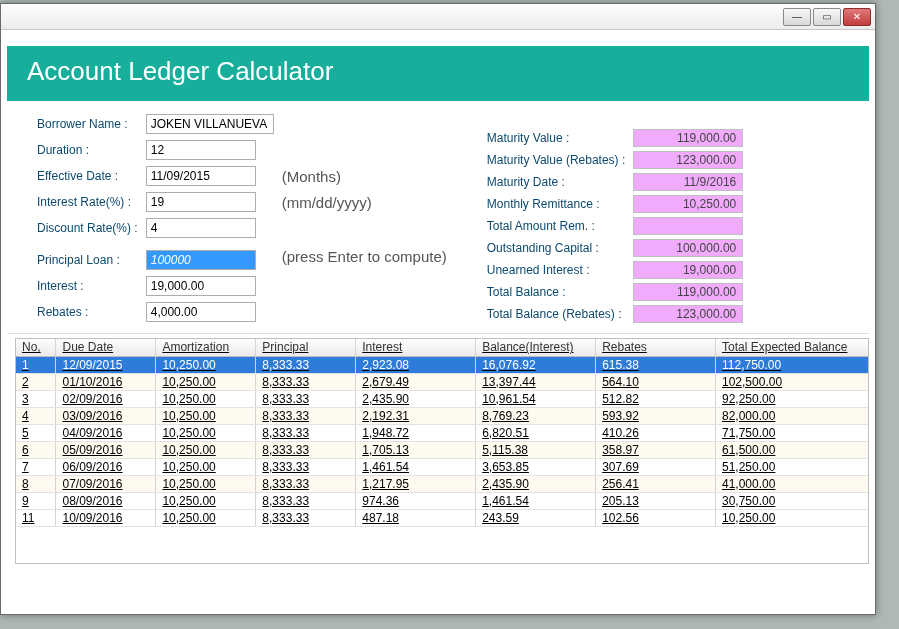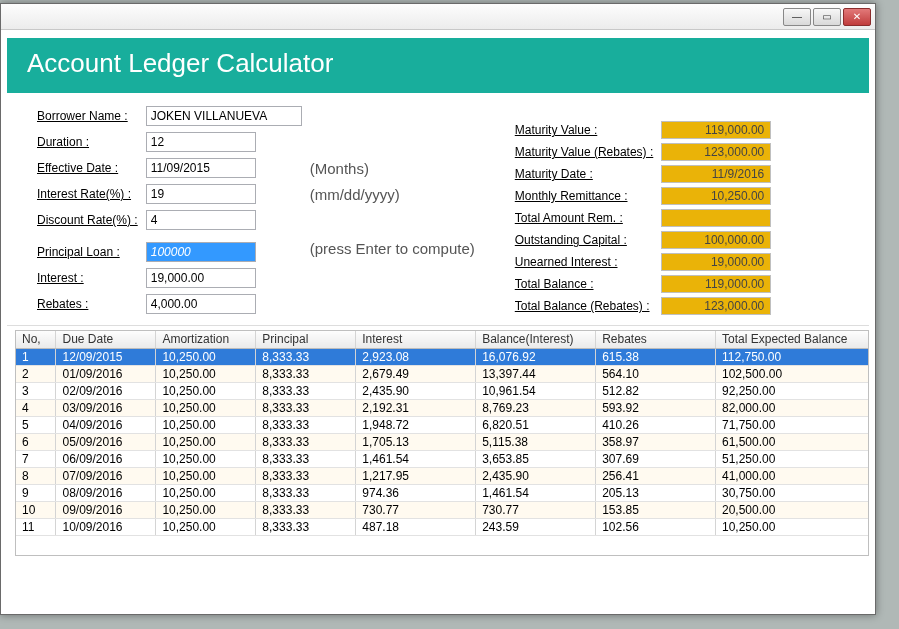--- a/index.html
+++ b/index.html
@@ -45,63 +45,64 @@
     font-size: 10px;
     color: #333;
   }
   .win-btn.close { background: linear-gradient(#e27979,#c03c3c); color: #fff; border-color:#8a2c2c;}
   .app-header {
     background: #18ae9c;
     color: #fff;
     padding: 10px 20px 14px 20px;
     font-size: 26px;
     font-weight: 400;
-    margin: 8px 6px 0 6px;
+    margin: 16px 6px 0 6px;
   }
   .form-area {
     display: flex;
     padding: 12px 20px 10px 30px;
     gap: 40px;
     border-bottom: 1px solid #ddd;
     margin: 0 6px;
   }
   .col { display: grid; grid-template-columns: auto auto auto; row-gap: 4px; column-gap: 8px; align-items: center;}
-  .lbl { color: #000000; white-space: nowrap; padding: 1px 0; text-decoration: underline;}
+  .lbl { color: #0c4a6e; white-space: nowrap; padding: 1px 0;}
   .inp {
     width: 110px;
     height: 20px;
     border: 1px solid #abadb3;
     padding: 1px 4px;
     font-family: inherit;
     font-size: 12px;
     background: #fff;
   }
   .inp.selected { background: #3399ff; color:#fff;font-style:italic;}
   .out {
     width: 110px;
     height: 18px;
     border: 1px solid #bfbfbf;
-    background: #eab308;
+    background: #f0abfc;
     text-align: right;
     padding: 1px 6px;
     color: #444;
   }
   .hint { color: #555; font-size: 15px; white-space: nowrap;}
   .grid-wrap {
     margin: 4px 6px 4px 14px;
     height: 226px;
     border: 1px solid #bfbfbf;
     overflow: hidden;
     position: relative;
     background: #fff;
   }
   .grid-scroll {
     overflow-y: scroll;
     overflow-x: scroll;
     height: 100%;
+    text-decoration: underline;
   }
   table { border-collapse: collapse; width: 880px; }
   th, td {
     border-right: 1px solid #d4d4d4;
     border-bottom: 1px solid #e2e2e2;
     padding: 1px 6px;
     text-align: left;
     font-size: 12px;
     white-space: nowrap;
     height: 17px;
@@ -138,21 +139,21 @@
     <div class="win-btn">▭</div>
     <div class="win-btn close">✕</div>
   </div>
 
   <div class="app-header">Account Ledger Calculator</div>
 
   <div class="form-area">
 
     <div class="col">
       <span class="lbl">Borrower Name :</span>
-      <input class="inp" style="width: 156px;" value="JOKEN VILLANUEVA">
+      <input class="inp" style="width: 128px;" value="JOKEN VILLANUEVA">
       <span></span>
 
       <span class="lbl">Duration :</span>
       <input class="inp" value="12" style="">
       <span></span>
 
       <span class="lbl">Effective Date :</span>
       <input class="inp" value="11/09/2015" style="">
       <span class="hint">(Months)</span>
 
@@ -228,21 +229,21 @@
               <td>12/09/2015</td>
               <td>10,250.00</td>
               <td>8,333.33</td>
               <td>2,923.08</td>
               <td>16,076.92</td>
               <td>615.38</td>
               <td>112,750.00</td>
             </tr>
             <tr class="odd">
               <td>2</td>
-              <td>01/09/2016</td>
+              <td>01/10/2016</td>
               <td>10,250.00</td>
               <td>8,333.33</td>
               <td>2,679.49</td>
               <td>13,397.44</td>
               <td>564.10</td>
               <td>102,500.00</td>
             </tr>
             <tr>
               <td>3</td>
               <td>02/09/2016</td>
@@ -305,30 +306,20 @@
             </tr>
             <tr>
               <td>9</td>
               <td>08/09/2016</td>
               <td>10,250.00</td>
               <td>8,333.33</td>
               <td>974.36</td>
               <td>1,461.54</td>
               <td>205.13</td>
               <td>30,750.00</td>
-            </tr>
-            <tr class="odd">
-              <td>10</td>
-              <td>09/09/2016</td>
-              <td>10,250.00</td>
-              <td>8,333.33</td>
-              <td>730.77</td>
-              <td>730.77</td>
-              <td>153.85</td>
-              <td>20,500.00</td>
             </tr>
             <tr>
               <td>11</td>
               <td>10/09/2016</td>
               <td>10,250.00</td>
               <td>8,333.33</td>
               <td>487.18</td>
               <td>243.59</td>
               <td>102.56</td>
               <td>10,250.00</td>

